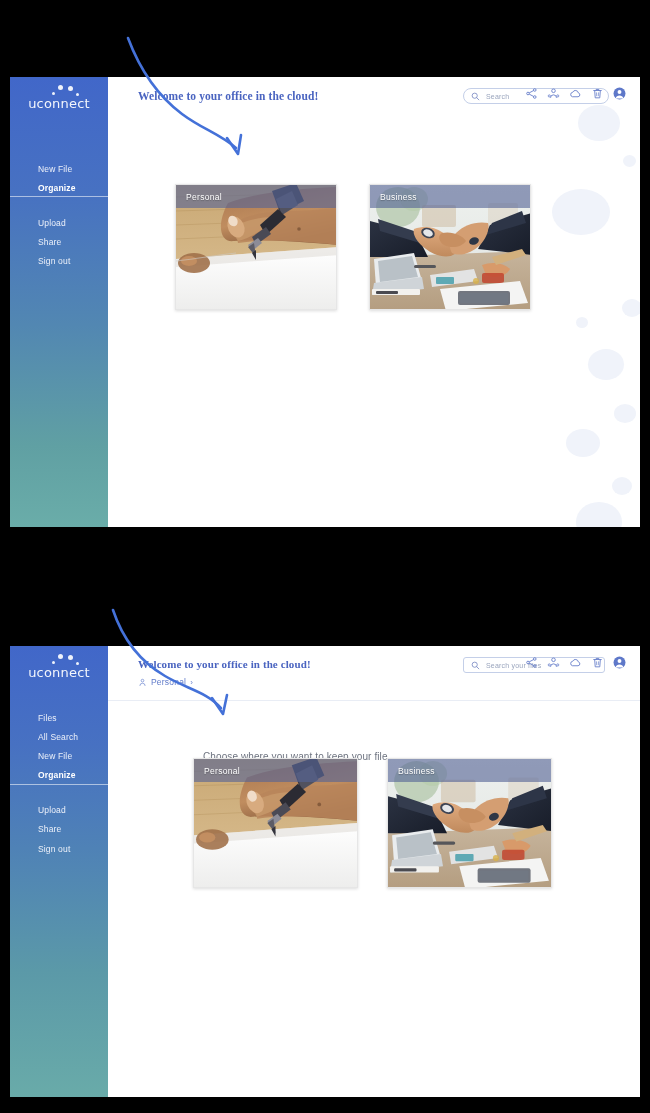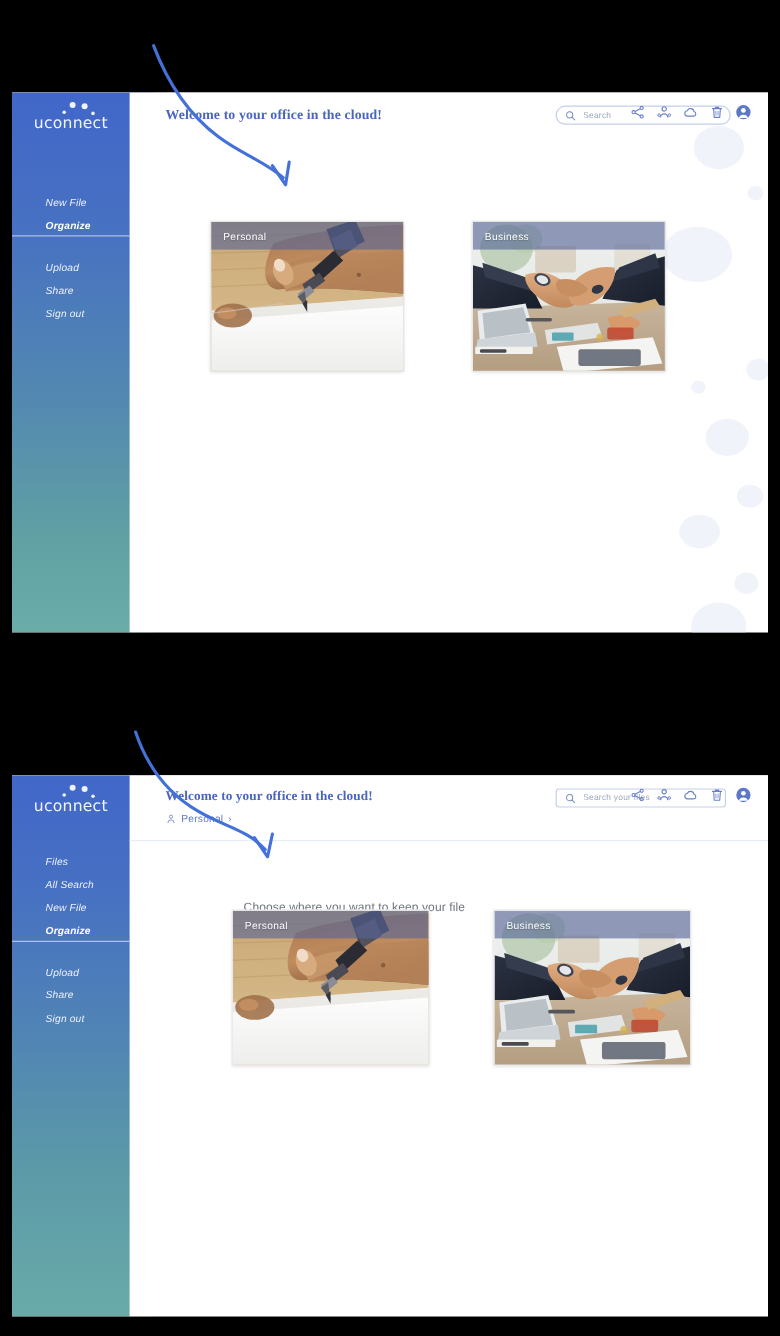--- a/index.html
+++ b/index.html
@@ -49,21 +49,20 @@
   }
 
   .nav { position: absolute; left: 0; width: 98px; }
   #panel-1 .nav { top: 82px; }
   #panel-2 .nav { top: 62px; }
 
   .nav-item {
     display: block; color: #edf1fa; font-size: 8.5px;
     padding: 4.6px 0 4.6px 28px; letter-spacing: .15px;
     white-space: nowrap;
-    font-style: italic;
   }
   .nav-item.active {
     font-weight: bold; color: #ffffff;
     border-bottom: 1px solid rgba(255,255,255,.55);
     padding-bottom: 3.4px; margin-bottom: 16px;
   }
 
   
   .main {
     position: absolute; left: 98px; top: 0; right: 0; bottom: 0;
@@ -129,21 +128,21 @@
   #panel-2 .cards { left: 85px; top: 112px; }
 
   .card {
     position: absolute; width: 162px; height: 126px;
     background: #fff; border: 1px solid #e6e6e6;
     box-shadow: 0 1px 3px rgba(0,0,0,.14);
     overflow: hidden;
   }
   #panel-2 .card { width: 165px; height: 130px; }
   .card.c1 { left: 0; top: 0; }
-  .card.c2 { left: 194px; top: 0; margin-left: 24px; }
+  .card.c2 { left: 194px; top: 0; }
   #panel-2 .card.c2 { left: 194px; }
 
   .card-img { position: absolute; inset: 0; }
   .card-label {
     position: absolute; left: 0; top: 0; right: 0; height: 23px;
     background: rgba(86,100,150,.62);
     color: #ffffff; font-size: 8.5px;
     display: flex; align-items: center; padding-left: 10px;
     letter-spacing: .3px; text-shadow: 0 1px 1px rgba(0,0,0,.25);
   }

